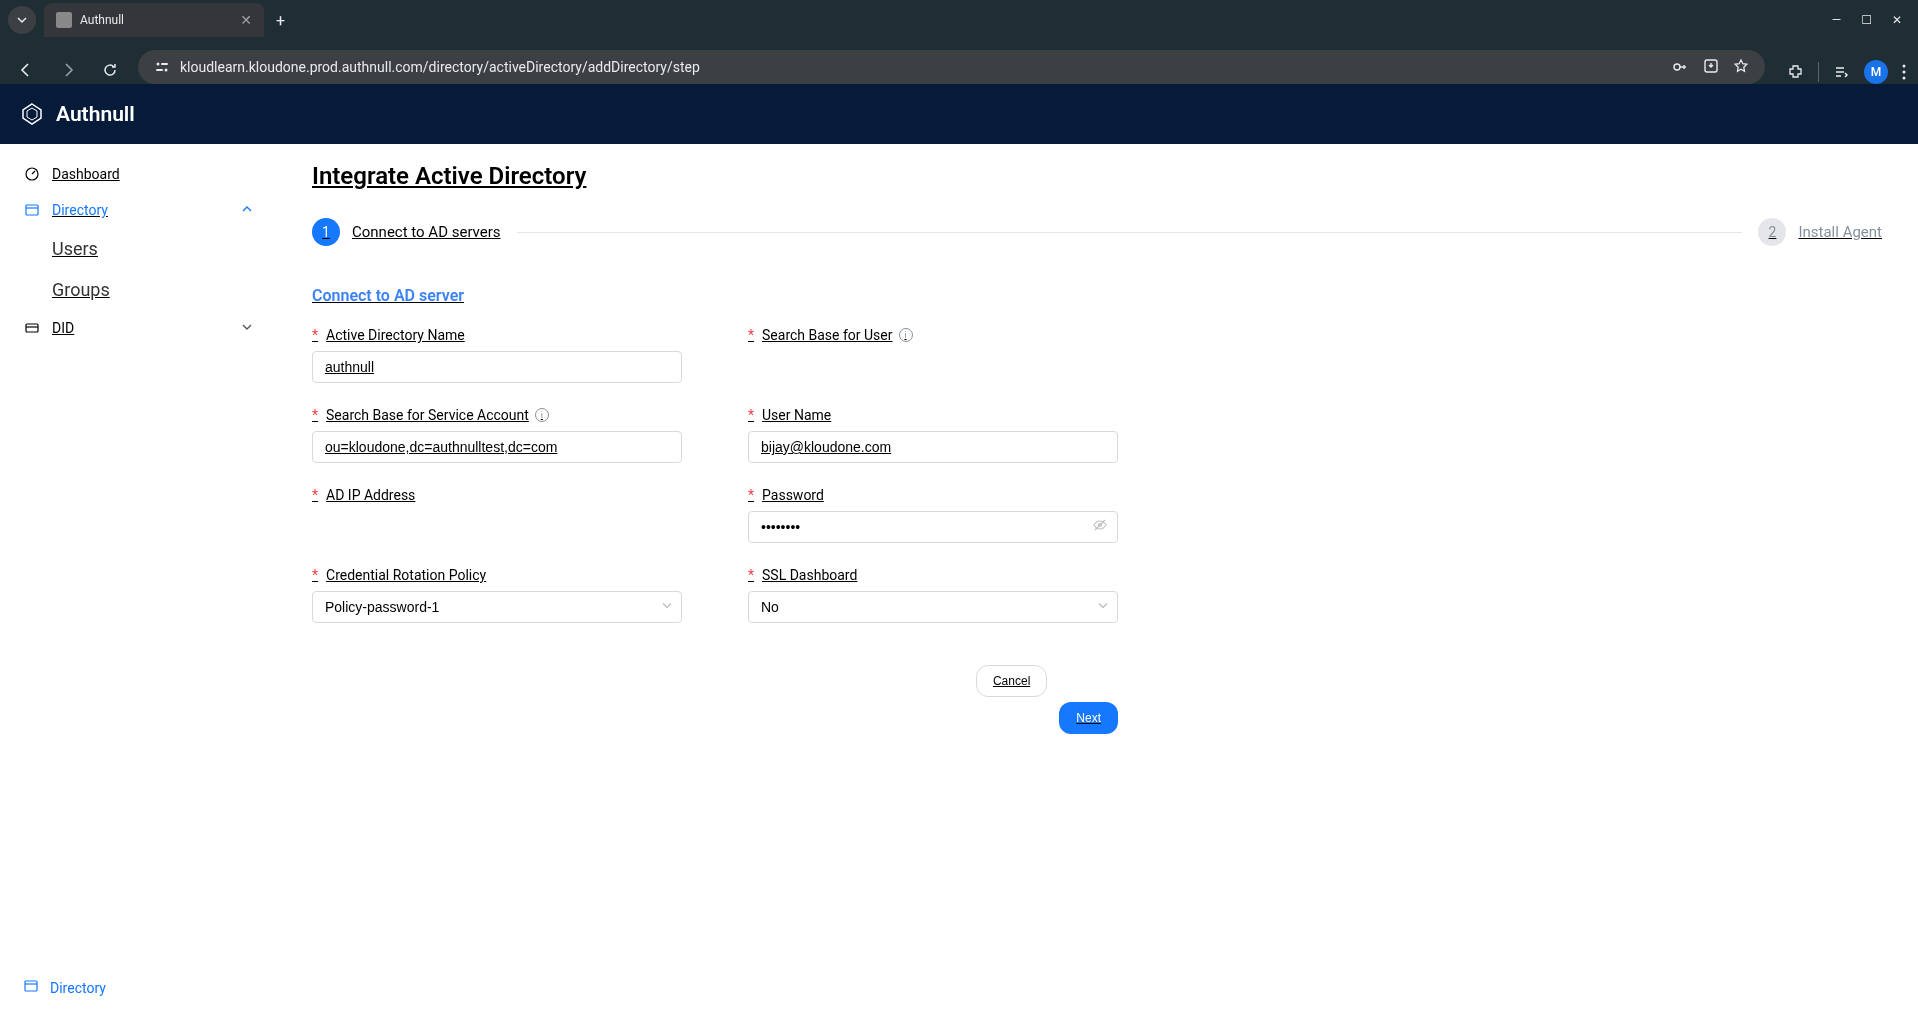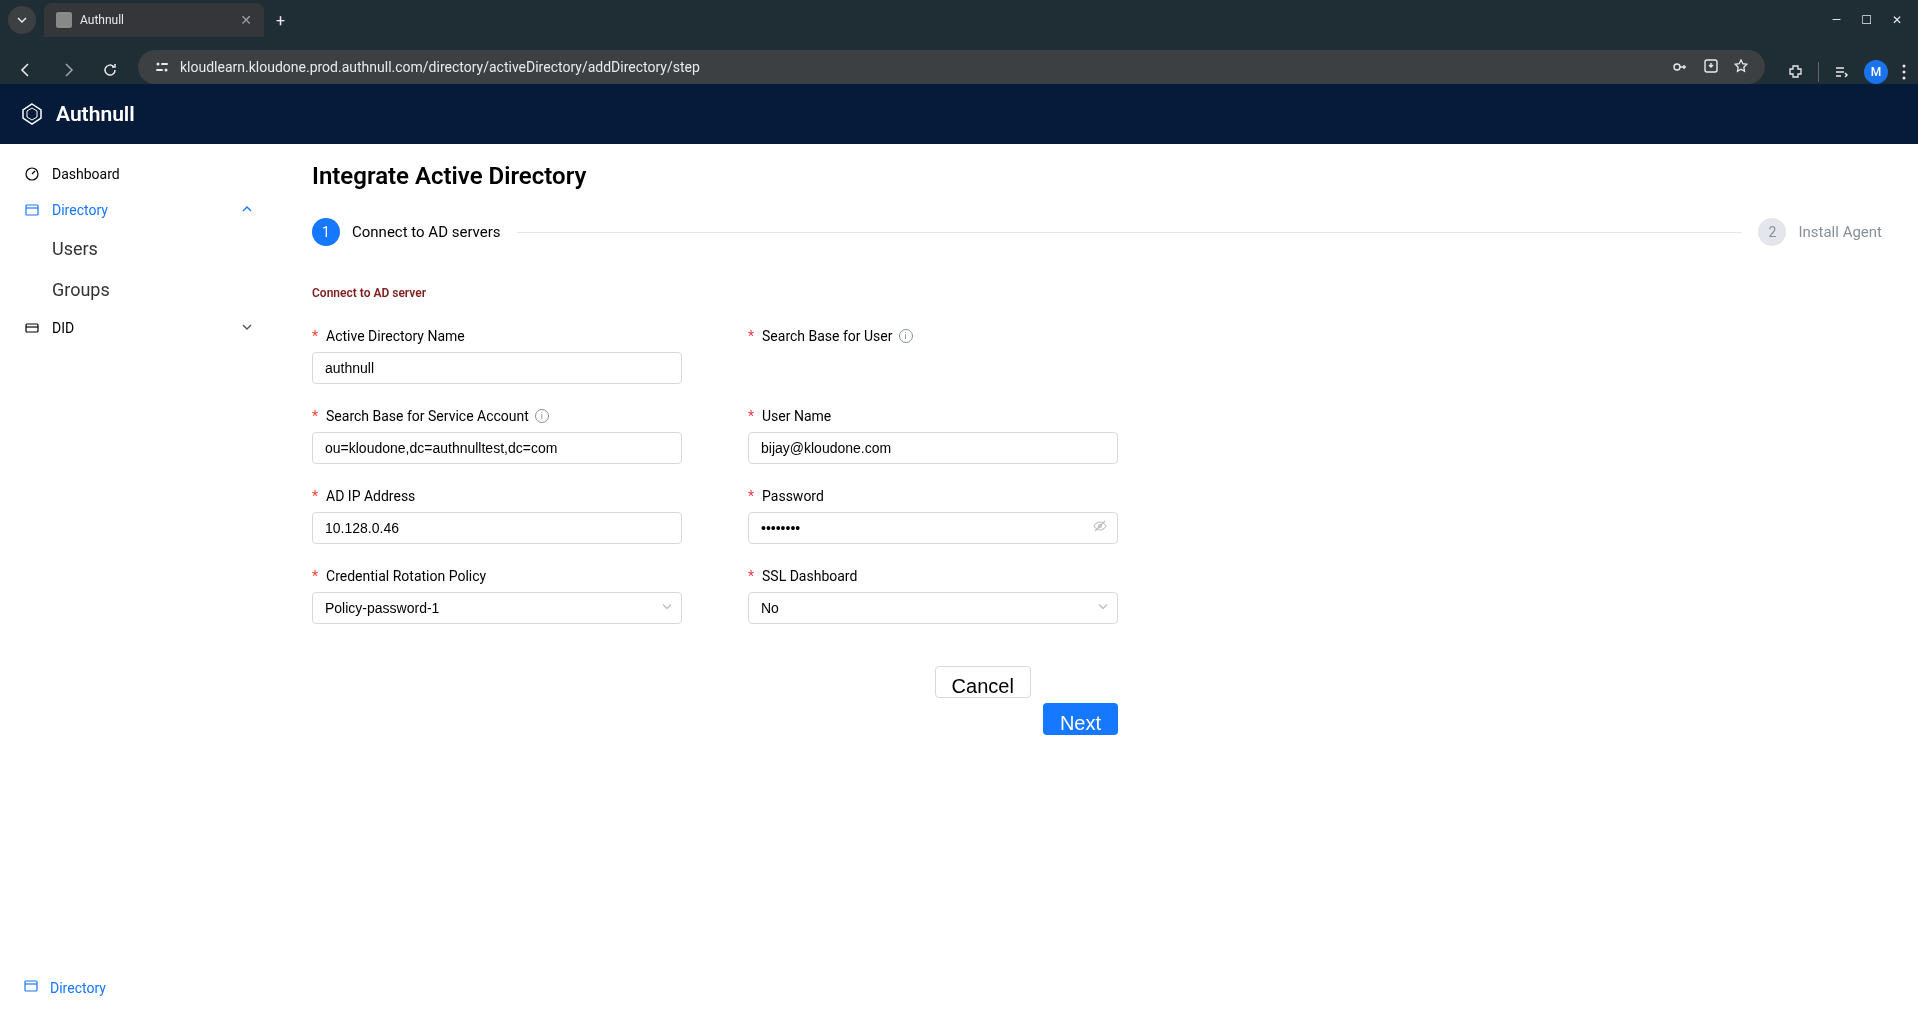--- a/index.html
+++ b/index.html
@@ -25,21 +25,21 @@
     .toolbar-right { display: flex; align-items: center; gap: 14px; margin-left: 8px; color: #e8eaed; font-size: 16px;}
     .avatar-circle { width: 24px; height: 24px; border-radius: 50%; background: #1a73e8; color: white; display: flex; align-items: center; justify-content: center; font-size: 12px; font-weight: 500; }
     .vsep { width:1px; height:20px; background:#5f6368; }
 
     
     .app-header { background: #061b3a; color: #fff; height: 60px; display: flex; align-items: center; padding: 0 20px; gap: 12px; }
     .app-logo { width: 24px; height: 24px; }
     .app-name { font-size: 21px; font-weight: 600; }
 
     
-    .app-body { display: flex; height: calc(100vh - 144px); }
+    .app-body { display: flex; height: calc(100vh - 144px); text-decoration: underline; }
     .sidebar { width: 276px; border-right: 0; padding: 12px 0; background: #fff; }
     .sidebar-item { display: flex; align-items: center; padding: 10px 24px; font-size: 14px; color: #000; gap: 12px; cursor: pointer; }
     .sidebar-item.active { color: #1677ff; }
     .sidebar-item .icon { width: 16px; height: 16px; display: flex; align-items: center; justify-content: center; }
     .sidebar-item .chev { margin-left: auto; color: #555; font-size: 12px; }
     .sidebar-subitem { padding: 10px 24px 10px 52px; font-size: 18px; color: #333; cursor: pointer; }
     .sidebar-subitem.selected { background: #e6f4ff; color: #1677ff; border-radius: 6px; margin: 0 8px; padding-left: 44px; }
     .sidebar-footer { position: fixed; bottom: 0; left: 0; width: 276px; padding: 16px 24px; }
     .sidebar-footer-item { display: flex; align-items: center; gap: 12px; color: #1677ff; font-size: 14px; }
 
@@ -49,36 +49,36 @@
 
     .steps { display: flex; align-items: center; margin-bottom: 40px; }
     .step { display: flex; align-items: center; gap: 12px; }
     .step-num { width: 28px; height: 28px; border-radius: 50%; display: flex; align-items: center; justify-content: center; font-size: 14px; }
     .step.active .step-num { background: #1677ff; color: #fff; }
     .step.inactive .step-num { background: #e5e6eb; color: #86909c; }
     .step-label { font-size: 15px; color: #000000; }
     .step.inactive .step-label { color: #86909c; }
     .step-line { flex: 1; height: 1px; background: #e5e6eb; margin: 0 16px; }
 
-    .section-title { font-size: 12px; font-weight: 600; margin-bottom: 28px; color: #7f1d1d; }
+    .section-title { font-size: 16px; font-weight: 600; margin-bottom: 22px; color: #3b82f6; }
 
     .form-grid { display: grid; grid-template-columns: 370px 370px; gap: 24px 66px; max-width: 820px; }
     .form-field { display: flex; flex-direction: column; gap: 8px; }
     .form-label { font-size: 14px; color: #000; display: flex; align-items: center; gap: 6px; }
     .form-label .req { color: #f53f3f; margin-right: 2px; }
     .info-icon { width: 14px; height: 14px; border: 1px solid #86909c; border-radius: 50%; display: inline-flex; align-items: center; justify-content: center; font-size: 9px; color: #86909c; font-style: normal; }
     .form-input { height: 32px; border: 1px solid #d9d9d9; border-radius: 4px; padding: 0 12px; font-size: 14px; color: #000; outline: none; width: 100%; }
     .form-select { position: relative; }
     .form-select .form-input { cursor: pointer; padding-right: 28px; }
     .form-select .chev { position: absolute; right: 10px; top: 50%; transform: translateY(-50%); color: #bfbfbf; font-size: 11px; pointer-events: none; }
     .password-wrap { position: relative; }
     .password-wrap .eye { position: absolute; right: 10px; top: 50%; transform: translateY(-50%); color: #bfbfbf; cursor: pointer; }
 
     .form-actions { display: flex; justify-content: flex-end; gap: 12px; margin-top: 42px; max-width: 806px; }
-    .btn { height: 32px; padding: 8px 16px; border-radius: 4px; font-size: 20px; cursor: pointer; border: 1px solid transparent; }
+    .btn { height: 32px; padding: 8px 16px; border-radius: 12px; font-size: 12px; cursor: pointer; border: 1px solid transparent; }
     .btn-default { background: #fff; border-color: #d9d9d9; color: #000; }
     .btn-primary { background: #1677ff; color: #fff; margin-top: 37px; }
   </style>
 </head>
 <body>
 
 <div class="browser-chrome">
   <div class="titlebar">
     <div class="tab-dropdown">
       <svg width="10" height="10" viewBox="0 0 10 10">
@@ -271,21 +271,20 @@
             <span>User Name</span>
           </label>
         <input class="form-input" type="text" value="bijay@kloudone.com" style="">
       </div>
 
       <div class="form-field">
         <label class="form-label">
             <span class="req">*</span>
             <span>AD IP Address</span>
           </label>
-        <input class="form-input" type="text" value="10.128.0.46" style="">
       </div>
       <div class="form-field">
         <label class="form-label">
             <span class="req">*</span>
             <span>Password</span>
           </label>
         <div class="password-wrap">
           <input class="form-input" type="text" value="••••••••" style="">
           <span class="eye">
             <svg width="16" height="16" viewBox="0 0 16 16">

